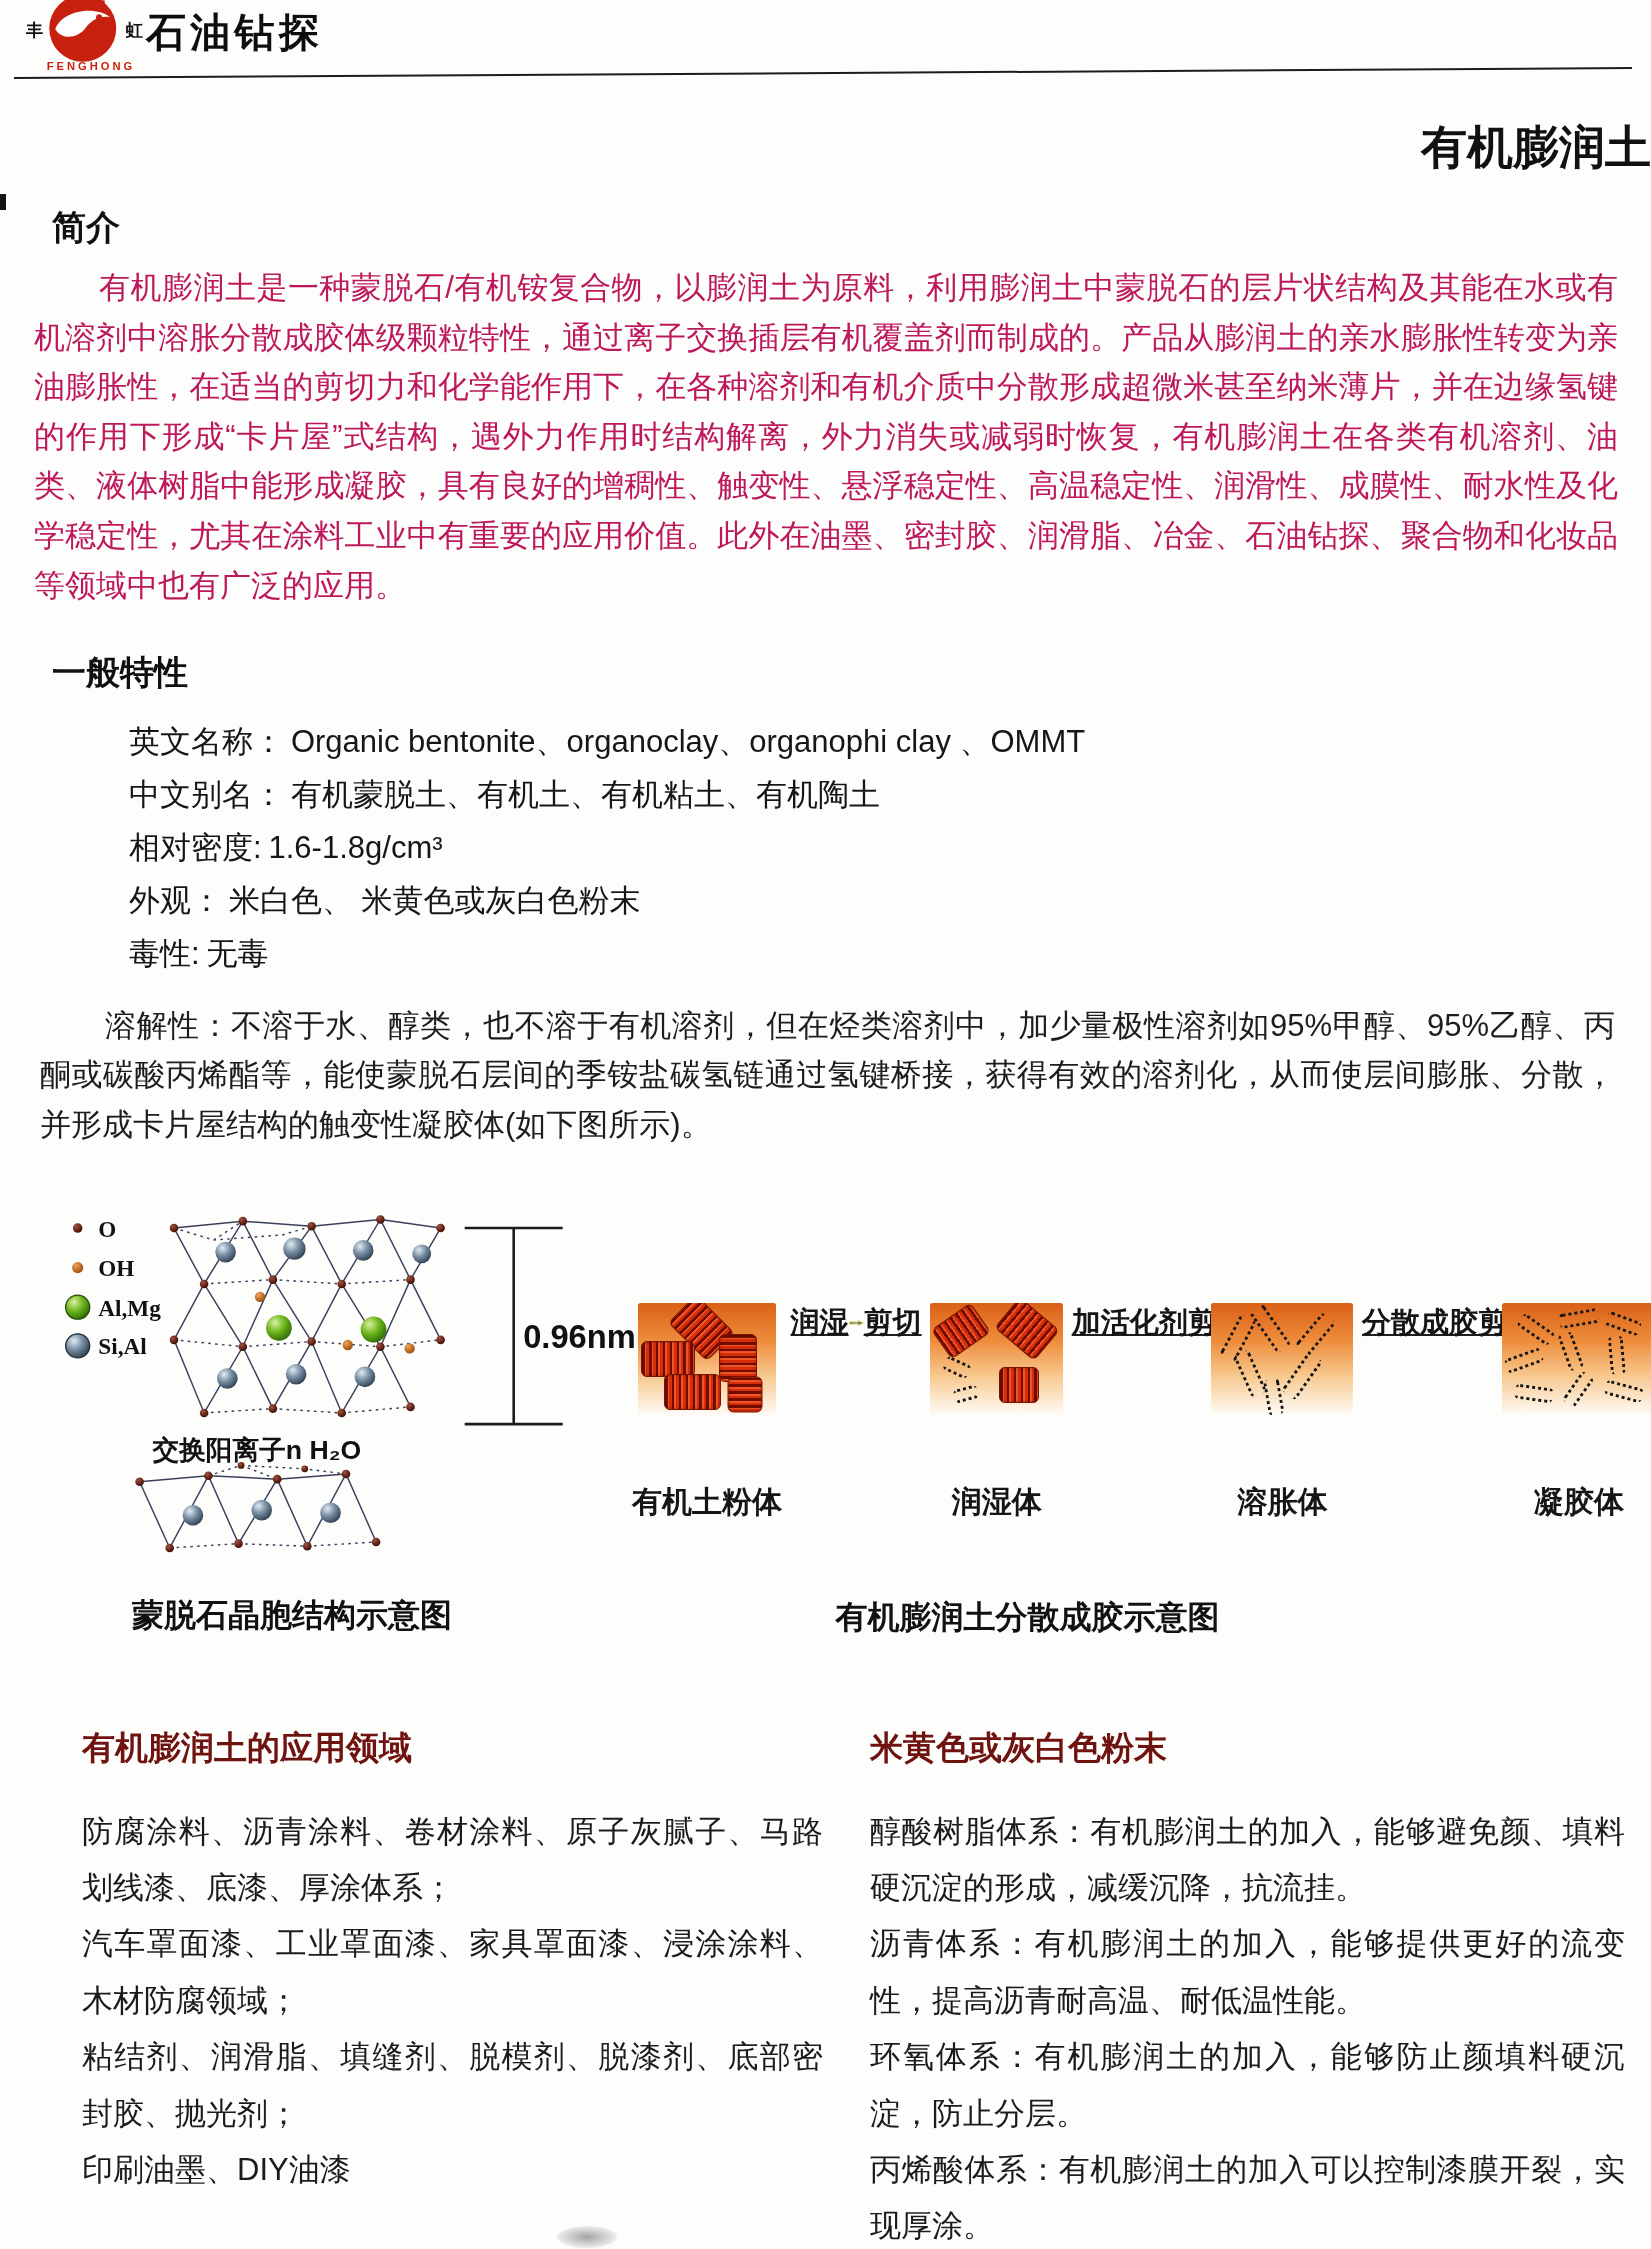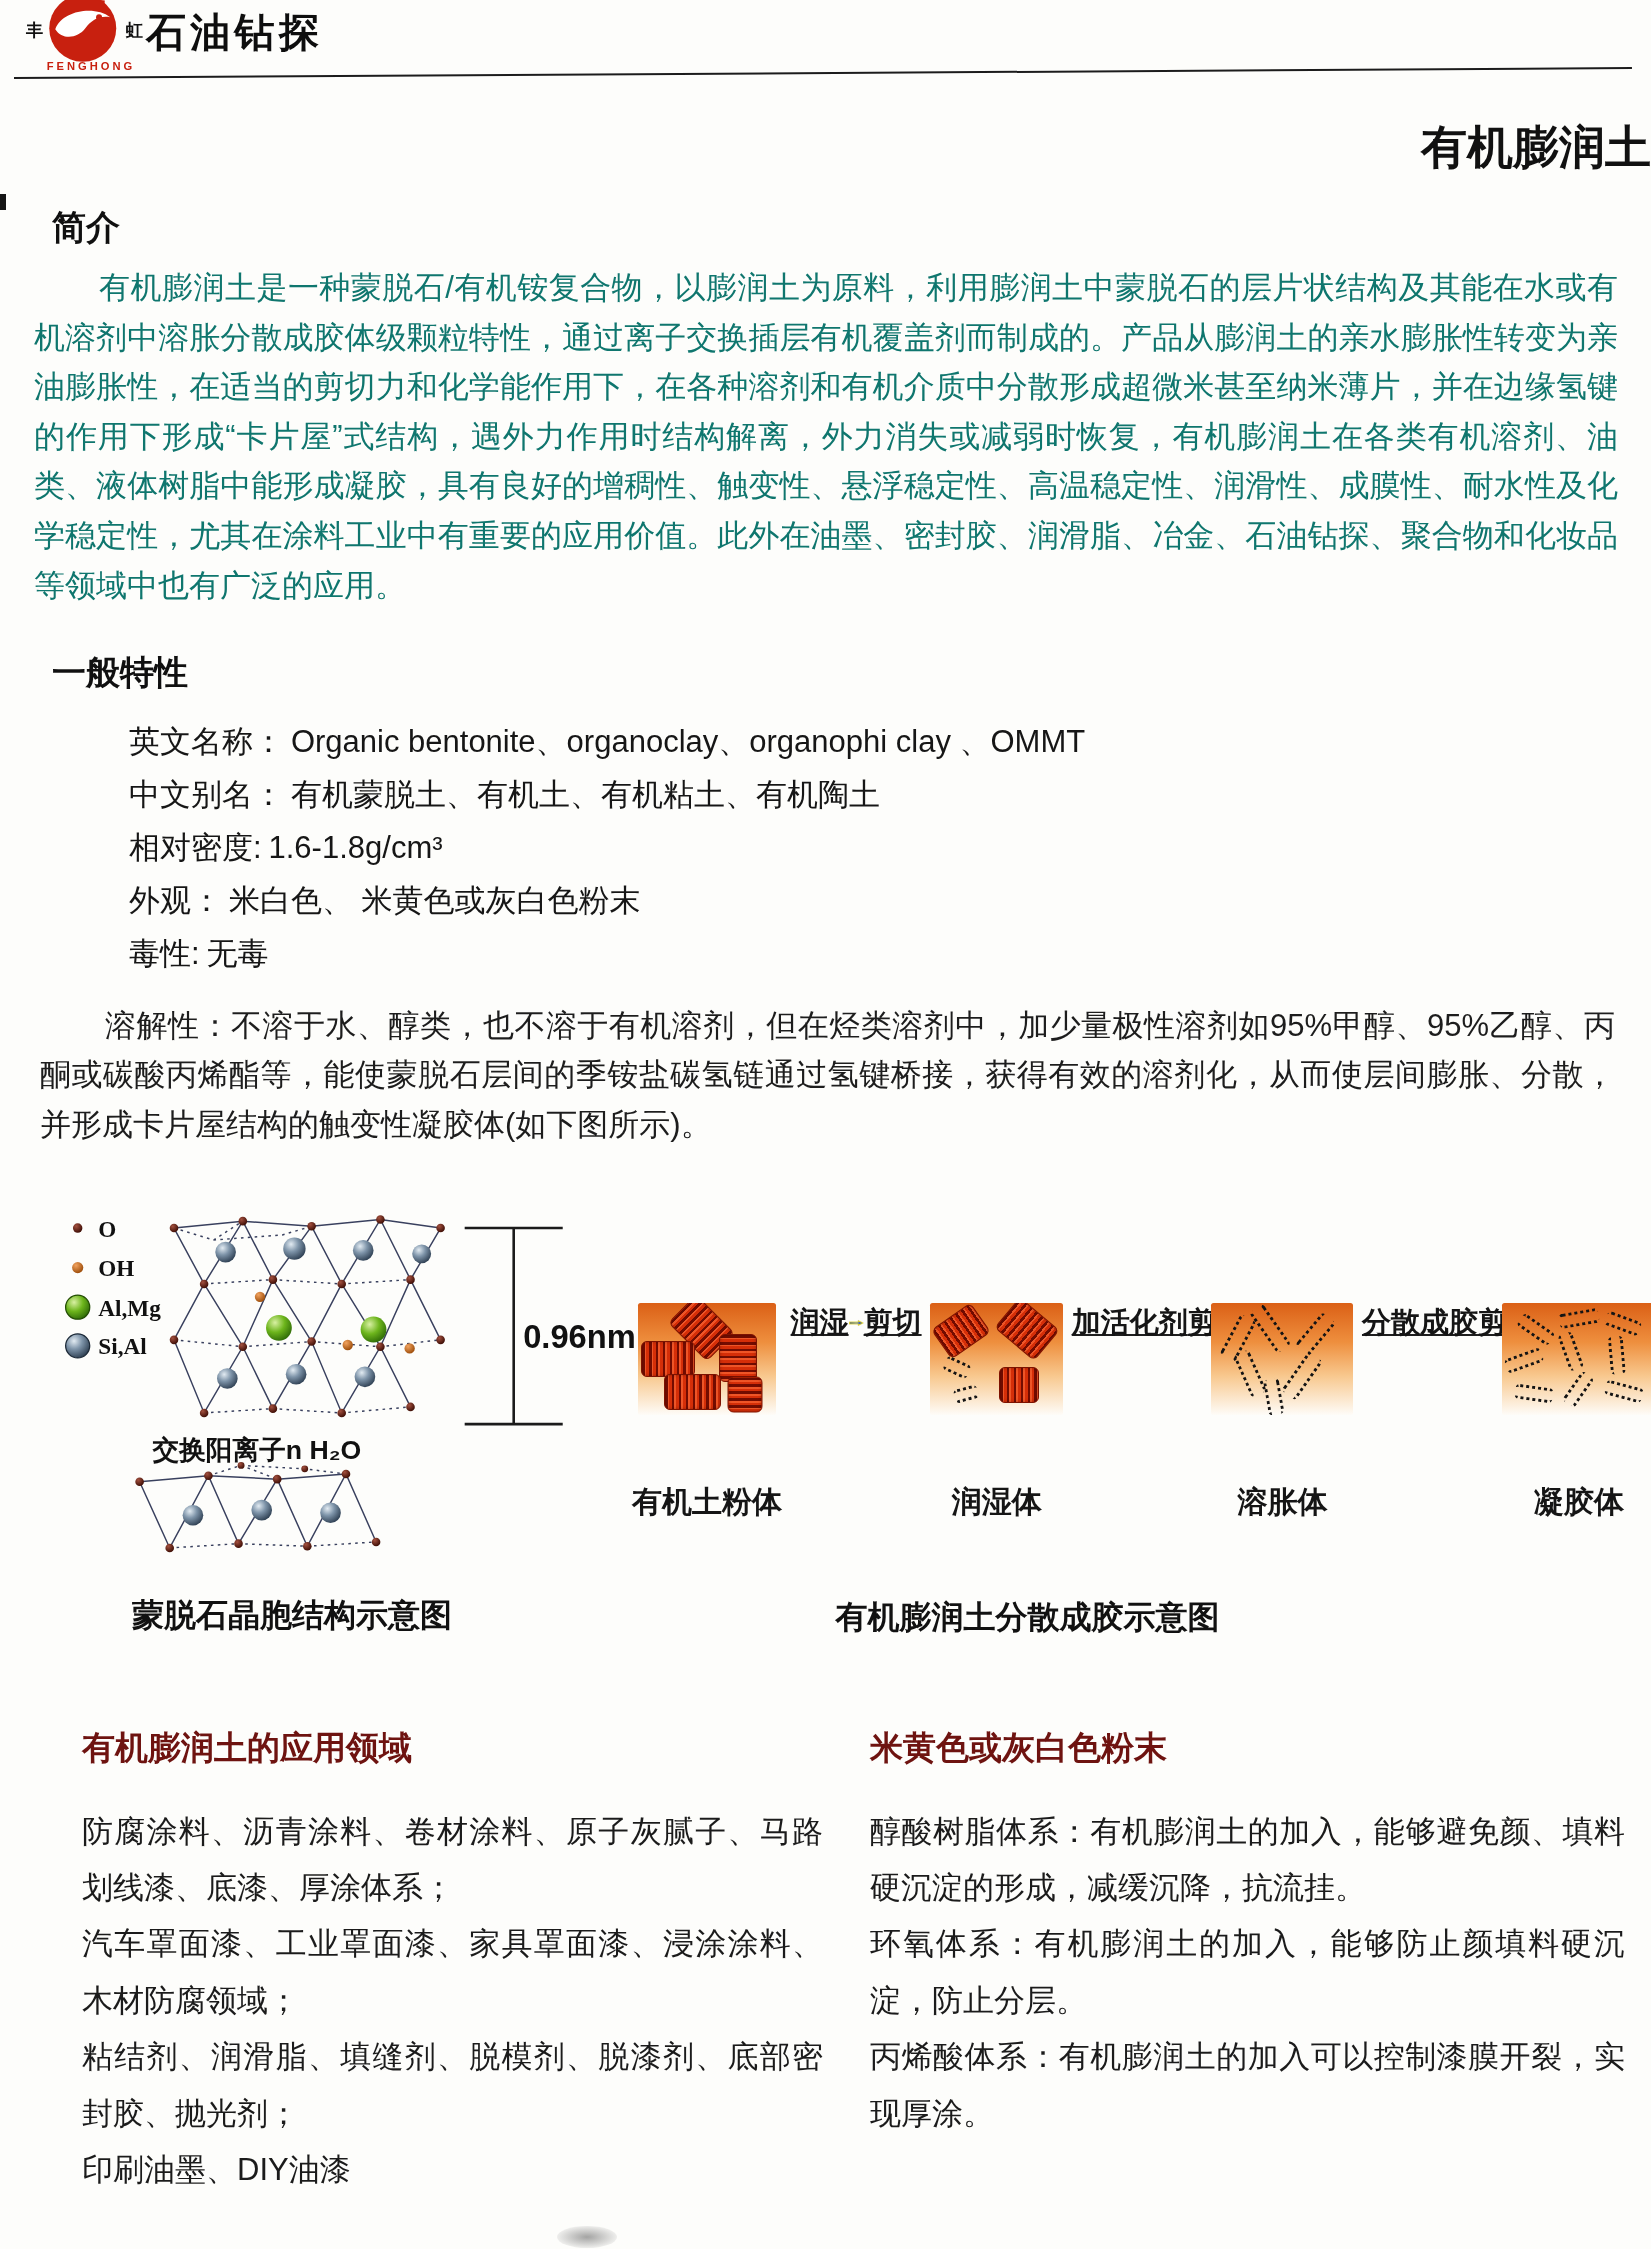--- a/index.html
+++ b/index.html
@@ -17,21 +17,21 @@
   }
   .header-rule{
     position:absolute;left:13.8px;right:19px;top:77px;height:0;
     border-top:2.6px solid #1c1c1c;transform:rotate(-0.35deg);transform-origin:left center;
   }
   
   .doc-title{margin:38px 0 0 0;text-align:right;font-size:46px;font-weight:800;color:#111;}
   .h-black{margin:26px 0 0 52px;font-size:34px;font-weight:800;color:#101010;}
   .intro-p{
     margin:12px 33px 0 34px;font-size:31px;line-height:1.6;text-align:justify;
-    text-indent:2.1em;color:#0f766e;
+    text-indent:2.1em;color:#be185d;
   }
   .spec-list{margin:19px 0 0 129px;}
   .spec-row{font-size:31px;height:53px;display:flex;align-items:center;}
   .spec-label{font-weight:500;color:#161616;}
   .spec-value{margin-left:6.9px;color:#161616;}
   .spec-row:nth-child(6) .spec-label{
     background:#fff;box-shadow:0 0 0 0.9px #d9d9cd,1.7px 2.6px 3.4px rgba(0,0,0,.15);
     padding:0.9px 12px 2.6px 3.4px;
   }
   .spec-row:nth-child(6) .spec-value{margin-left:20.6px;}
@@ -345,20 +345,21 @@
         <p class="col-p">防腐涂料、沥青涂料、卷材涂料、原子灰腻子、马路划线漆、底漆、厚涂体系；</p>
         <p class="col-p">汽车罩面漆、工业罩面漆、家具罩面漆、浸涂涂料、木材防腐领域；</p>
         <p class="col-p">粘结剂、润滑脂、填缝剂、脱模剂、脱漆剂、底部密封胶、抛光剂；</p>
         <p class="col-p">印刷油墨、DIY油漆</p>
       </div>
   </div>
   <div class="col-right">
     <div class="col-h">米黄色或灰白色粉末</div>
     <div>
         <p class="col-p">醇酸树脂体系：有机膨润土的加入，能够避免颜、填料硬沉淀的形成，减缓沉降，抗流挂。</p>
+        <p class="col-p">沥青体系：有机膨润土的加入，能够提供更好的流变性，提高沥青耐高温、耐低温性能。</p>
         <p class="col-p">环氧体系：有机膨润土的加入，能够防止颜填料硬沉淀，防止分层。</p>
         <p class="col-p">丙烯酸体系：有机膨润土的加入可以控制漆膜开裂，实现厚涂。</p>
       </div>
   </div>
 </div>
 
 <div class="smudge"></div>
 
 
 </body></html>

